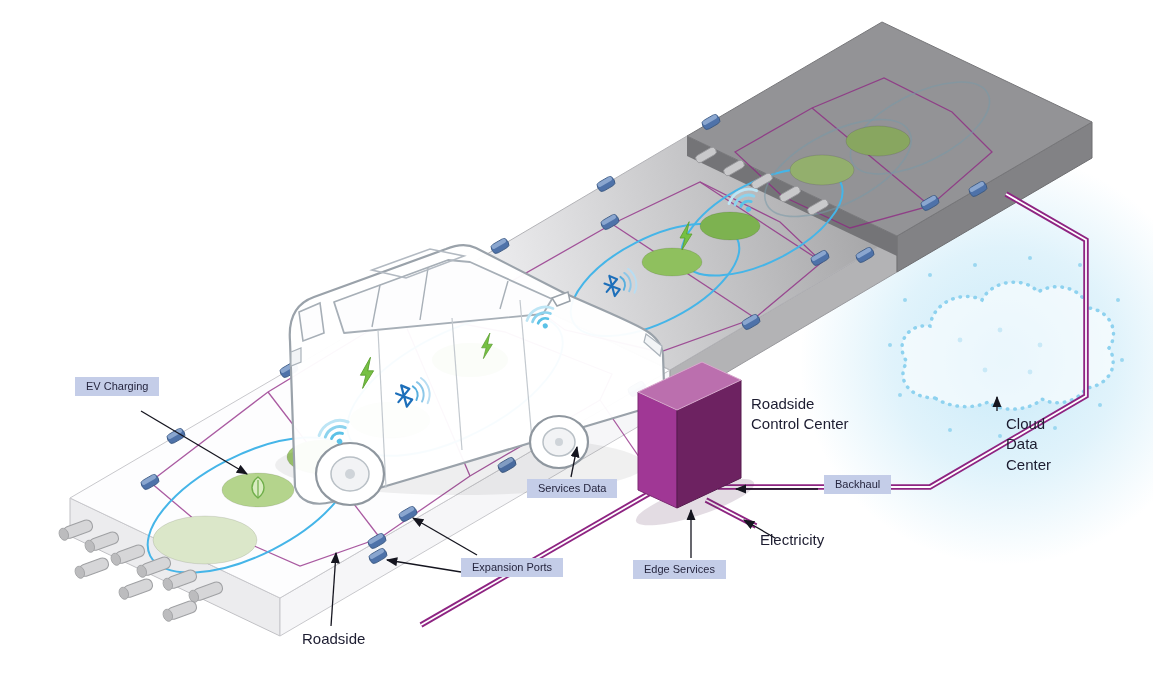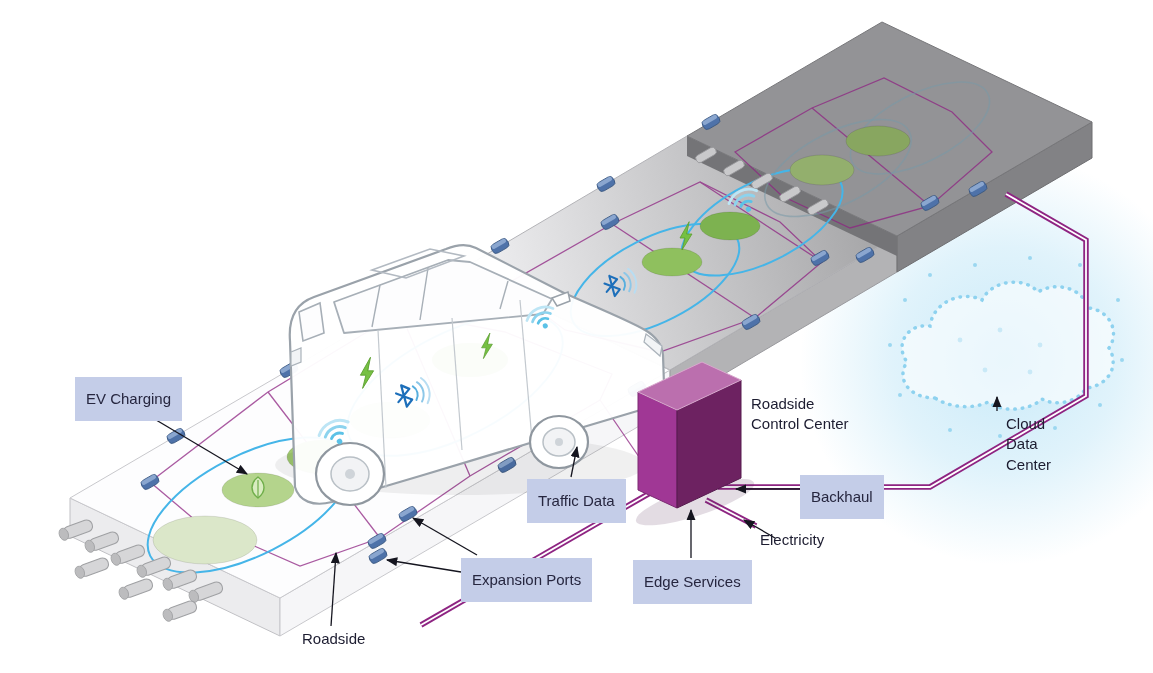--- a/index.html
+++ b/index.html
@@ -8,23 +8,23 @@
     width:1153px;height:673px;
     background:#ffffff;
     overflow:hidden;
     font-family:"Liberation Sans", sans-serif;
   }
   .stage svg{position:absolute;left:0;top:0;}
   .lbl-box{
     position:absolute;
     background:#c4cde8;
     color:#26263f;
-    font-size:15px;
+    font-size:11px;
     line-height:1.2;
-    padding:13px 11px;
+    padding:3px 11px;
     white-space:nowrap;
   }
   .lbl-text{
     position:absolute;
     color:#1c1c30;
     font-size:15px;
     line-height:1.35;
   }
 </style>
 </head>
@@ -277,23 +277,23 @@
     <path d="M 461 572 L 387 560" marker-end="url(#ah)"></path>
     <path d="M 571 477 L 577 447" marker-end="url(#ah)"></path>
     <path d="M 691 558 L 691 510" marker-end="url(#ah)"></path>
     <path d="M 775 538 L 744 520" marker-end="url(#ah)"></path>
     <path d="M 818 489 L 736 489" marker-end="url(#ah)"></path>
     <path d="M 997 411 L 997 397" marker-end="url(#ah)"></path>
   </g>
 </svg>
 
 <div class="lbl-box" style="left:75px;top:377px">EV Charging</div>
-<div class="lbl-box" style="left:527px;top:479px">Traffic Data</div>
+<div class="lbl-box" style="left:527px;top:479px">Services Data</div>
 <div class="lbl-box" style="left:461px;top:558px">Expansion Ports</div>
 <div class="lbl-box" style="left:633px;top:560px">Edge Services</div>
-<div class="lbl-box" style="left:800px;top:475px">Backhaul</div>
+<div class="lbl-box" style="left:824px;top:475px">Backhaul</div>
 
 <div class="lbl-text" style="left:302px;top:629px">Roadside</div>
 <div class="lbl-text" style="left:760px;top:530px">Electricity</div>
 <div class="lbl-text" style="left:1006px;top:414px;width:56px">Cloud Data Center</div>
 <div class="lbl-text" style="left:751px;top:394px;width:104px">Roadside Control Center</div>
 
 </div>
 
 </body></html>

